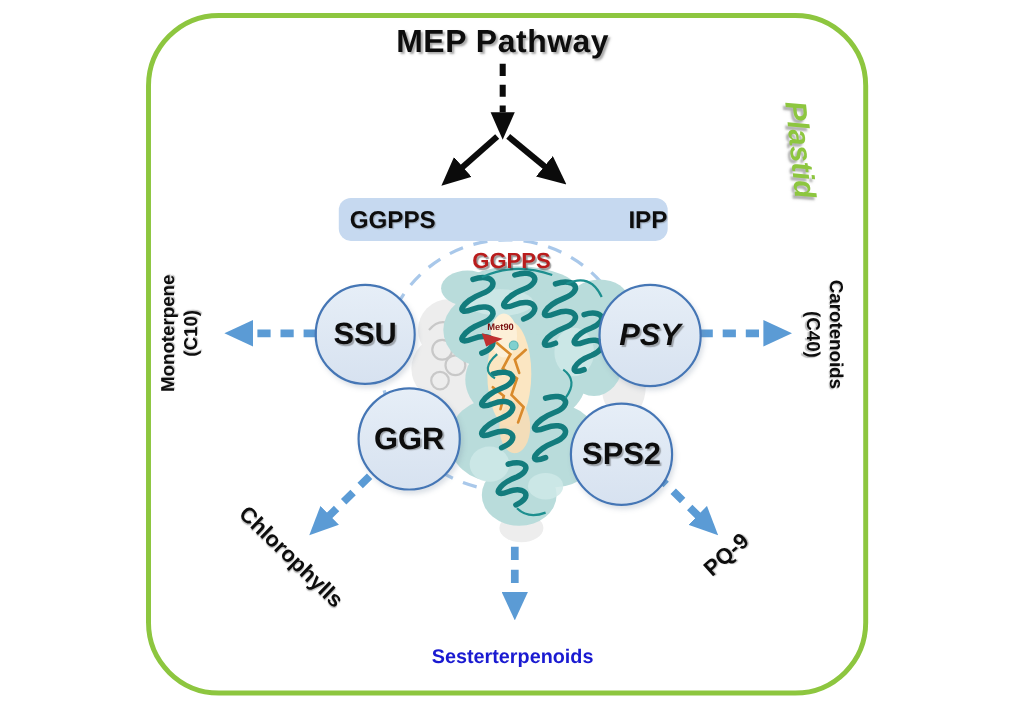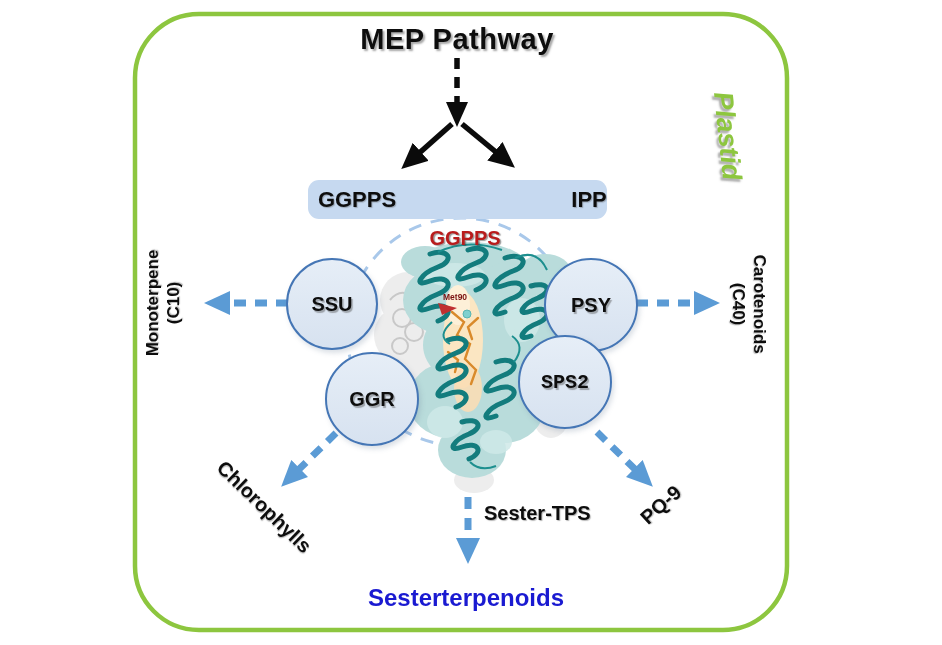--- a/index.html
+++ b/index.html
@@ -30,42 +30,42 @@
   .meta{font-size:22px;text-shadow:1px 1px 1px rgba(70,70,70,.35);}
   .dmapp{left:357px;top:200px;}
   .ipp{left:589px;top:200px;}
   .node{
     position:absolute;border-radius:50%;
     border:2.4px solid #4576b5;
     background:linear-gradient(180deg,#e6eef7 0%,#d7e2f0 100%);
     display:flex;align-items:center;justify-content:center;
     box-shadow:2px 3px 5px rgba(110,130,155,.25);
   }
-  .node span{font-weight:bold;color:#0d0d0d;font-size:20px;
+  .node span{font-weight:bold;color:#0d0d0d;font-size:28px;
     text-shadow:1.5px 1.5px 1px rgba(60,60,60,.4);}
   #node-ssu  {left:286px;top:258px;width:88px;height:88px;}
-  #node-psy  {left:544px;top:258px;width:90px;height:90px;}
+  #node-psy  {left:544px;top:258px;width:90px;height:90px;font-style:italic;}
   #node-ggr  {left:325px;top:352px;width:90px;height:90px;justify-content:center;}
-  #node-sps2 {left:518px;top:335px;width:90px;height:90px;font-family:Liberation Mono, monospace;}
+  #node-sps2 {left:518px;top:366px;width:90px;height:90px;}
   #node-gfpps{left:421px;top:398px;width:92px;height:92px;
     background:linear-gradient(180deg,#f9d6bc 0%,#f5c49f 100%);}
   #node-gfpps span{font-size:21px;}
   .sidelabel{font-size:17px;line-height:1.25;text-align:center;
     text-shadow:1px 1px 1px rgba(90,90,90,.4);}
   .monoterpene{left:163px;top:303px;transform:translate(-50%,-50%) rotate(-90deg);}
   .carotenoids{left:749px;top:304px;transform:translate(-50%,-50%) rotate(90deg);}
   .chlorophylls{left:264px;top:507px;font-size:20px;
     transform:translate(-50%,-50%) rotate(44deg);
     text-shadow:1px 1px 1px rgba(90,90,90,.4);}
   .pq9{left:661px;top:505px;font-size:20px;
     transform:translate(-50%,-50%) rotate(-42deg);
     text-shadow:1px 1px 1px rgba(90,90,90,.4);}
   .downstream{left:484px;top:499px;font-size:20px;line-height:28px;
     text-shadow:1px 1px 1px rgba(70,70,70,.4);}
-  .sester{left:466px;top:597px;font-size:24px;line-height:23px;text-align:center;
+  .sester{left:466px;top:597px;font-size:18px;line-height:23px;text-align:center;
     color:#1a1ad1;transform:translate(-50%,-50%);}
 </style>
 </head>
 <body>
 
 <div class="stage">
 
   <svg class="art" width="942" height="645" viewBox="0 0 942 645">
     <defs>
       <marker id="ahBlack" markerUnits="userSpaceOnUse" markerWidth="26" markerHeight="24" refX="17" refY="12" orient="auto">
@@ -206,20 +206,19 @@
     <div>(C10)</div>
   </div>
   <div class="txt sidelabel carotenoids">
     <div>Carotenoids</div>
     <div>(C40)</div>
   </div>
   <div class="txt chlorophylls">Chlorophylls</div>
   <div class="txt pq9">PQ-9</div>
 
   <div class="txt downstream">
-    <div>Sester-TPS</div>
   </div>
 
   <div class="txt sester">
     <div>Sesterterpenoids</div>
   </div>
 
 </div>
 
 </body></html>

